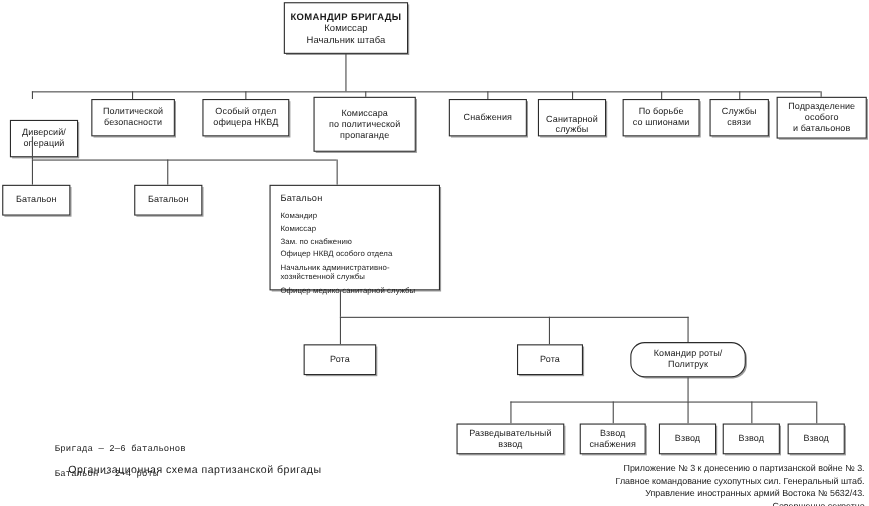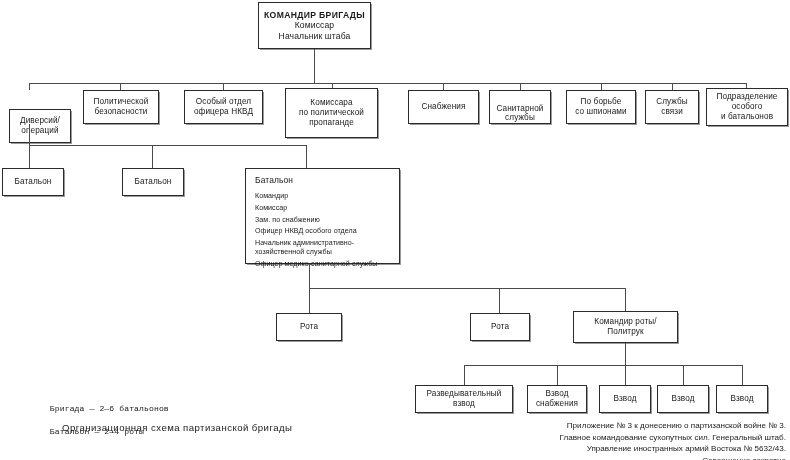--- a/index.html
+++ b/index.html
@@ -188,21 +188,21 @@
   <div class="ln-v" style="left:625px; top:288px; height:25px;"></div>
 
   <div class="box" style="left:276px; top:313px; width:66px; height:28px;">
     <span class="ln">Рота</span>
   </div>
 
   <div class="box" style="left:470px; top:313px; width:60px; height:28px;">
     <span class="ln">Рота</span>
   </div>
 
-  <div class="box" style="left:573px; top:311px; width:105px; height:32px;">
+  <div class="box" style="left:573px; top:311px; width:105px; height:32px;border-radius:13px;">
     <span class="ln">Командир роты/</span>
     <span class="ln">Политрук</span>
   </div>
 
   <div class="ln-v" style="left:625px; top:343px; height:22px;"></div>
   <div class="ln-h" style="left:464px; top:365px; width:278px;"></div>
   <div class="ln-v" style="left:464px; top:365px; height:20px;"></div>
   <div class="ln-v" style="left:557px; top:365px; height:20px;"></div>
   <div class="ln-v" style="left:625px; top:365px; height:20px;"></div>
   <div class="ln-v" style="left:683px; top:365px; height:20px;"></div>

